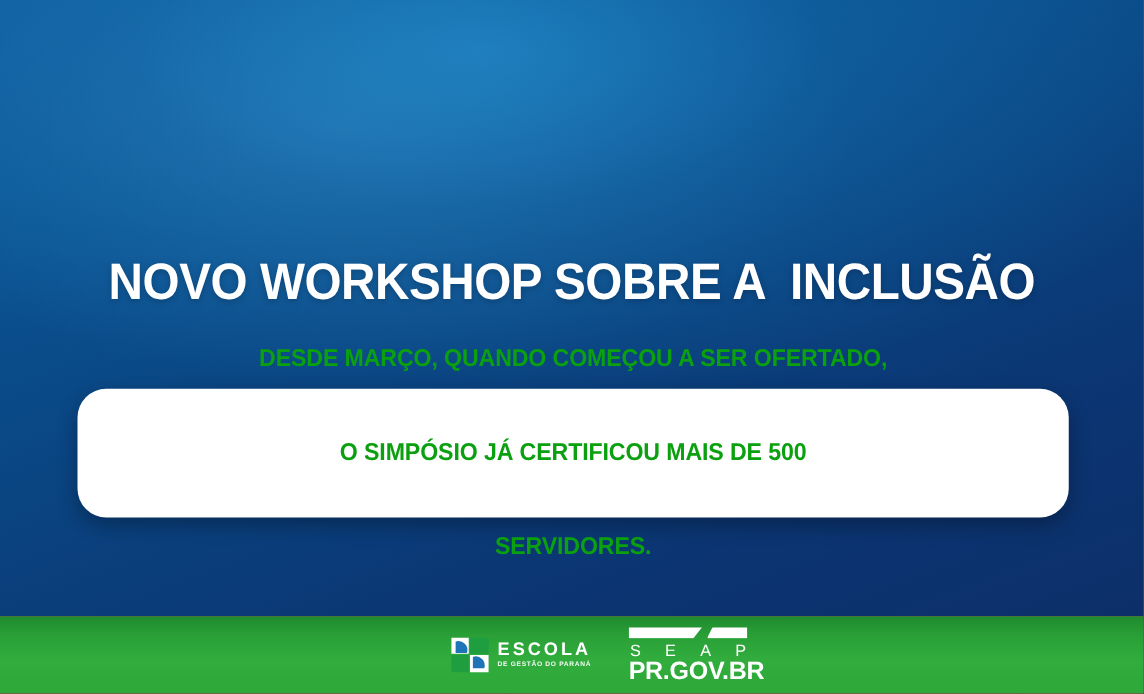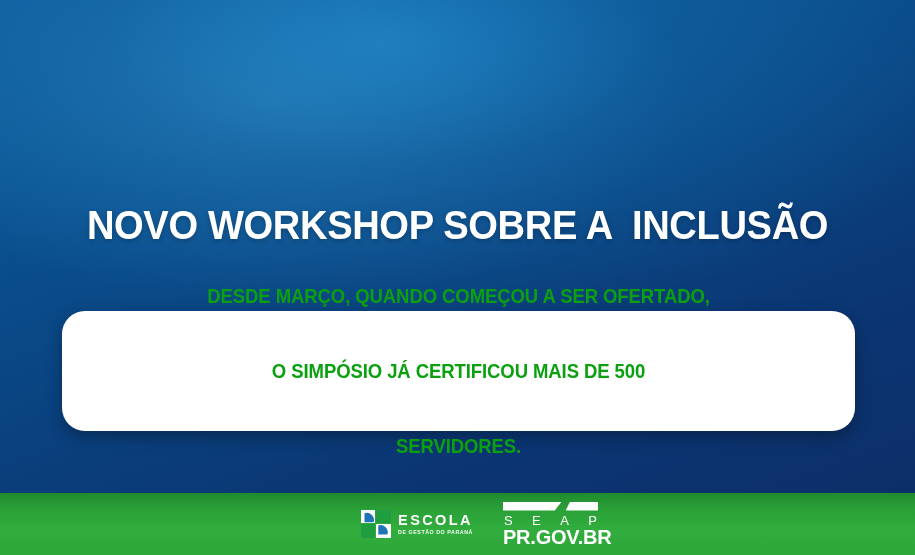--- a/index.html
+++ b/index.html
@@ -71,21 +71,21 @@
     text-shadow: 0 2px 5px rgba(0,0,0,0.22);
   }
   .headline .hl-line { display: block; }
 
   
   .subtitle-card {
     position: absolute;
     left: 62px;
     top: 311px;
     width: 793px;
-    height: 120px;
+    height: 103px;
     background: #ffffff;
     border-radius: 23px;
     box-shadow: 0 6px 16px rgba(0,0,0,0.30);
     display: flex;
     align-items: center;
     justify-content: center;
   }
   .subtitle-text {
     text-align: center;
     color: #0ba00f;

